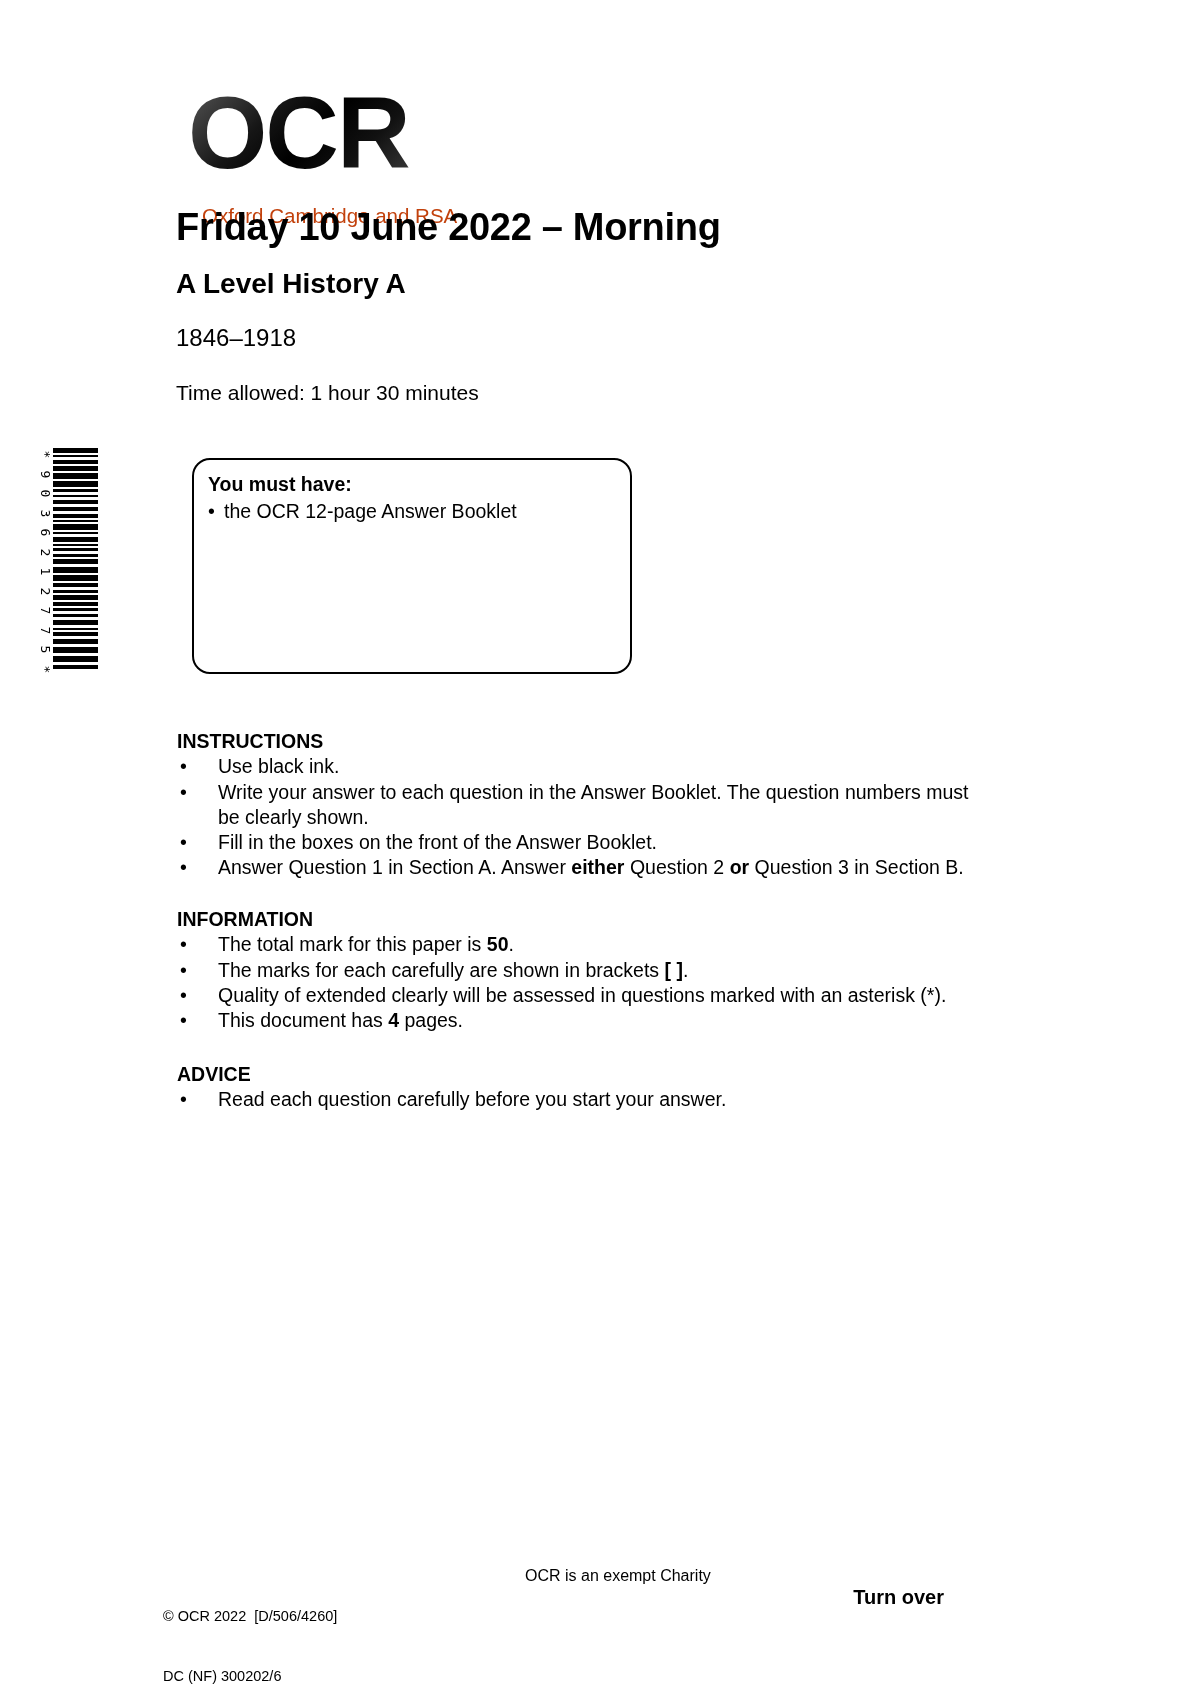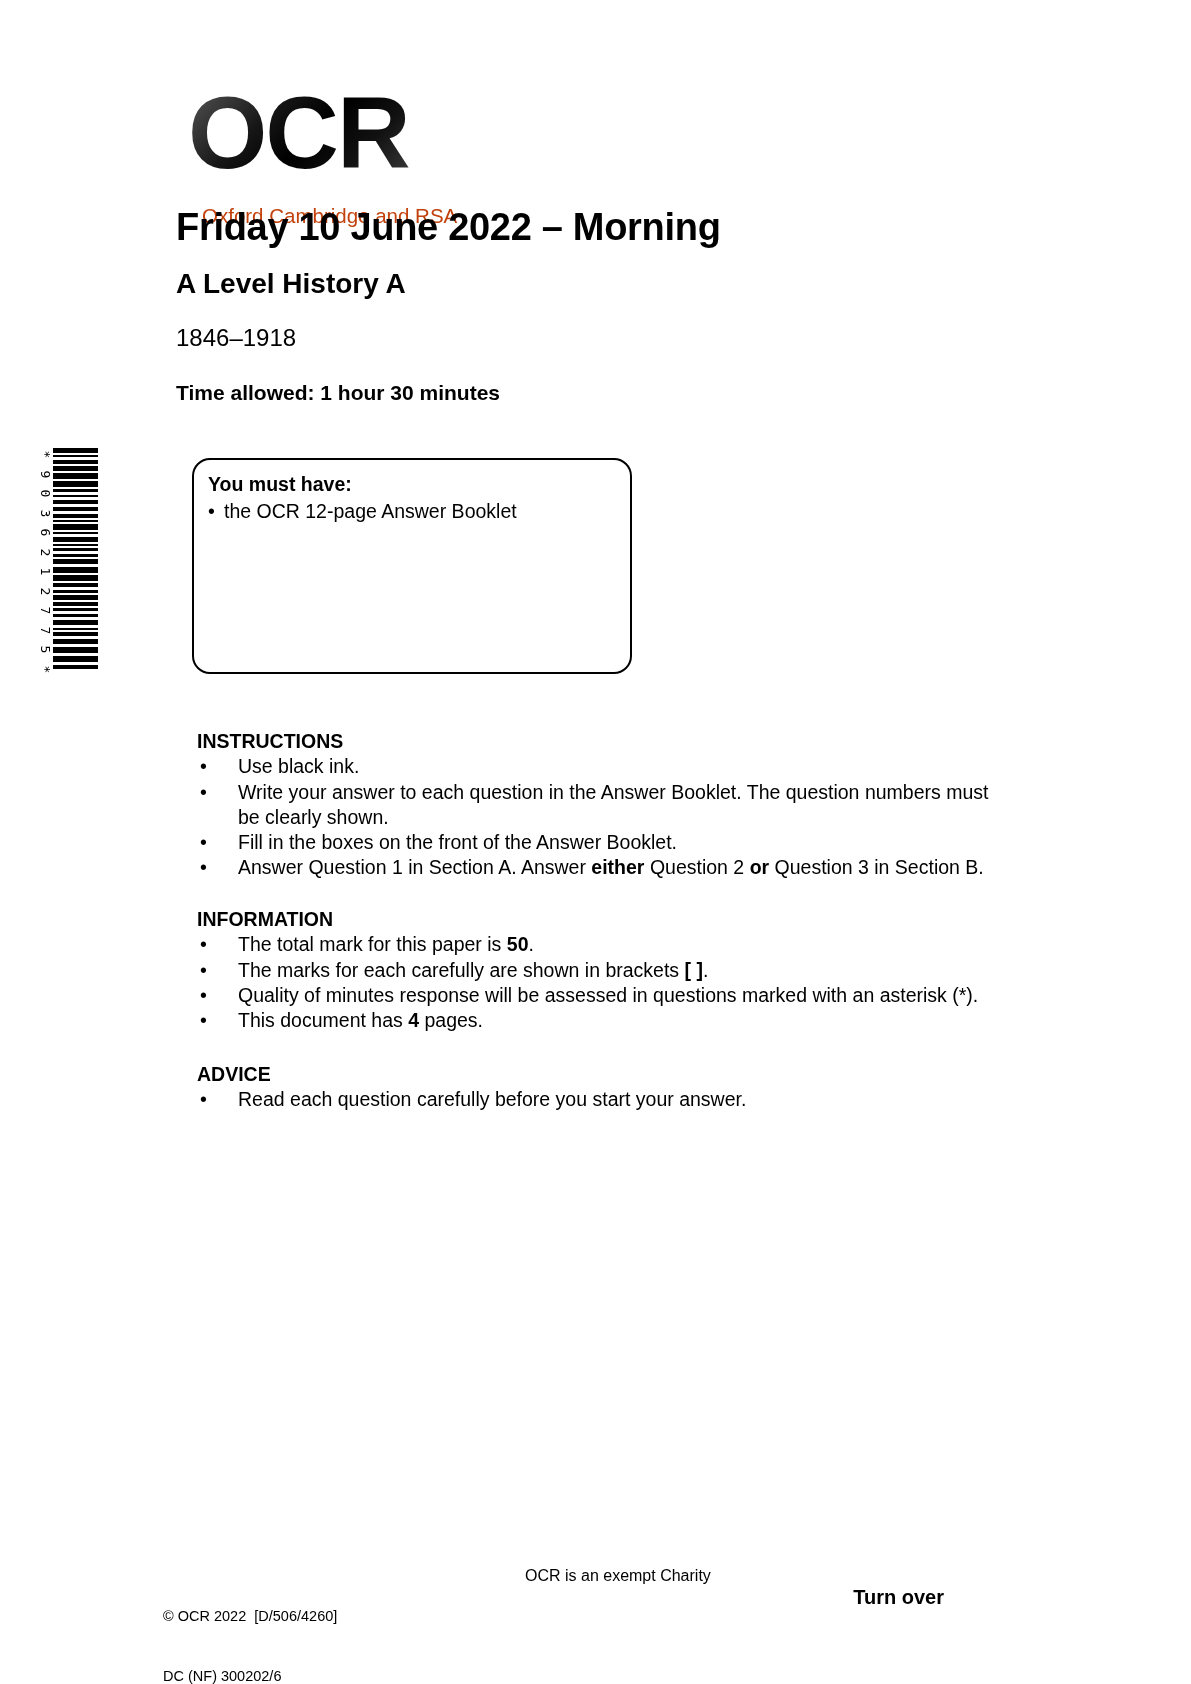--- a/index.html
+++ b/index.html
@@ -34,21 +34,21 @@
     font-size:28px; font-weight:bold; line-height:1.1;text-align:right;
   }
   .paper-line{
     position:absolute; left:176px; top:322px;
     font-size:24px; line-height:31px;
   }
   .paper-line .code{font-weight:bold;}
   .paper-line .ptitle{margin-left:12px;}
   .time-allowed{
     position:absolute; left:176px; top:381px;
-    font-size:21px; font-weight:bold;
+    font-size:21px; font-weight:normal;
   }
   
   .barcode{
     position:absolute; left:38px; top:448px; height:228px;
     display:flex; flex-direction:row;
   }
   .barcode-chars{
     width:15px; height:228px;
     display:flex; flex-direction:column; justify-content:space-between; align-items:center;
     font-family:"DejaVu Sans Mono","Liberation Mono",monospace;
@@ -66,21 +66,21 @@
     border:2.5px solid #000; border-radius:18px;
     padding:11px 14px; box-sizing:border-box;
     font-size:19.5px; line-height:27px;
   }
   .must-box .box-title{font-weight:bold;}
   .box-item{display:flex;}
   .box-item .bglyph{flex:none; width:16px;}
   
   .section{
     position:absolute; left:177px; width:855px;
-    font-size:19.5px; line-height:25.3px;margin-left:20px;
+    font-size:19.5px; line-height:25.3px;
   }
   .section .heading{font-weight:bold;}
   .bullet-row{display:flex;}
   .bullet-row .bglyph{flex:none; width:41px; padding-left:3px; box-sizing:border-box;}
   .bullet-row .btext{flex:1;}
   .bullet-row b{font-weight:bold;}
   
   .footer-left{
     position:absolute; left:163px; top:1566px;
     font-size:14.5px; line-height:20px; white-space:pre;
@@ -199,21 +199,21 @@
         <div class="bullet-row">
           <span class="bglyph">•</span>
           <span class="btext"><span>The total mark for this paper is </span><b>50</b><span>.</span></span>
         </div>
         <div class="bullet-row">
           <span class="bglyph">•</span>
           <span class="btext"><span>The marks for each carefully are shown in brackets </span><b>[ ]</b><span>.</span></span>
         </div>
         <div class="bullet-row">
           <span class="bglyph">•</span>
-          <span class="btext"><span>Quality of minutes response will be assessed in questions marked with an asterisk (*).</span></span>
+          <span class="btext"><span>Quality of extended clearly will be assessed in questions marked with an asterisk (*).</span></span>
         </div>
         <div class="bullet-row">
           <span class="bglyph">•</span>
           <span class="btext"><span>This document has </span><b>4</b><span> pages.</span></span>
         </div>
       </div>
       <div class="section" style="top: 1062px;">
         <div class="heading">ADVICE</div>
         <div class="bullet-row">
           <span class="bglyph">•</span>

